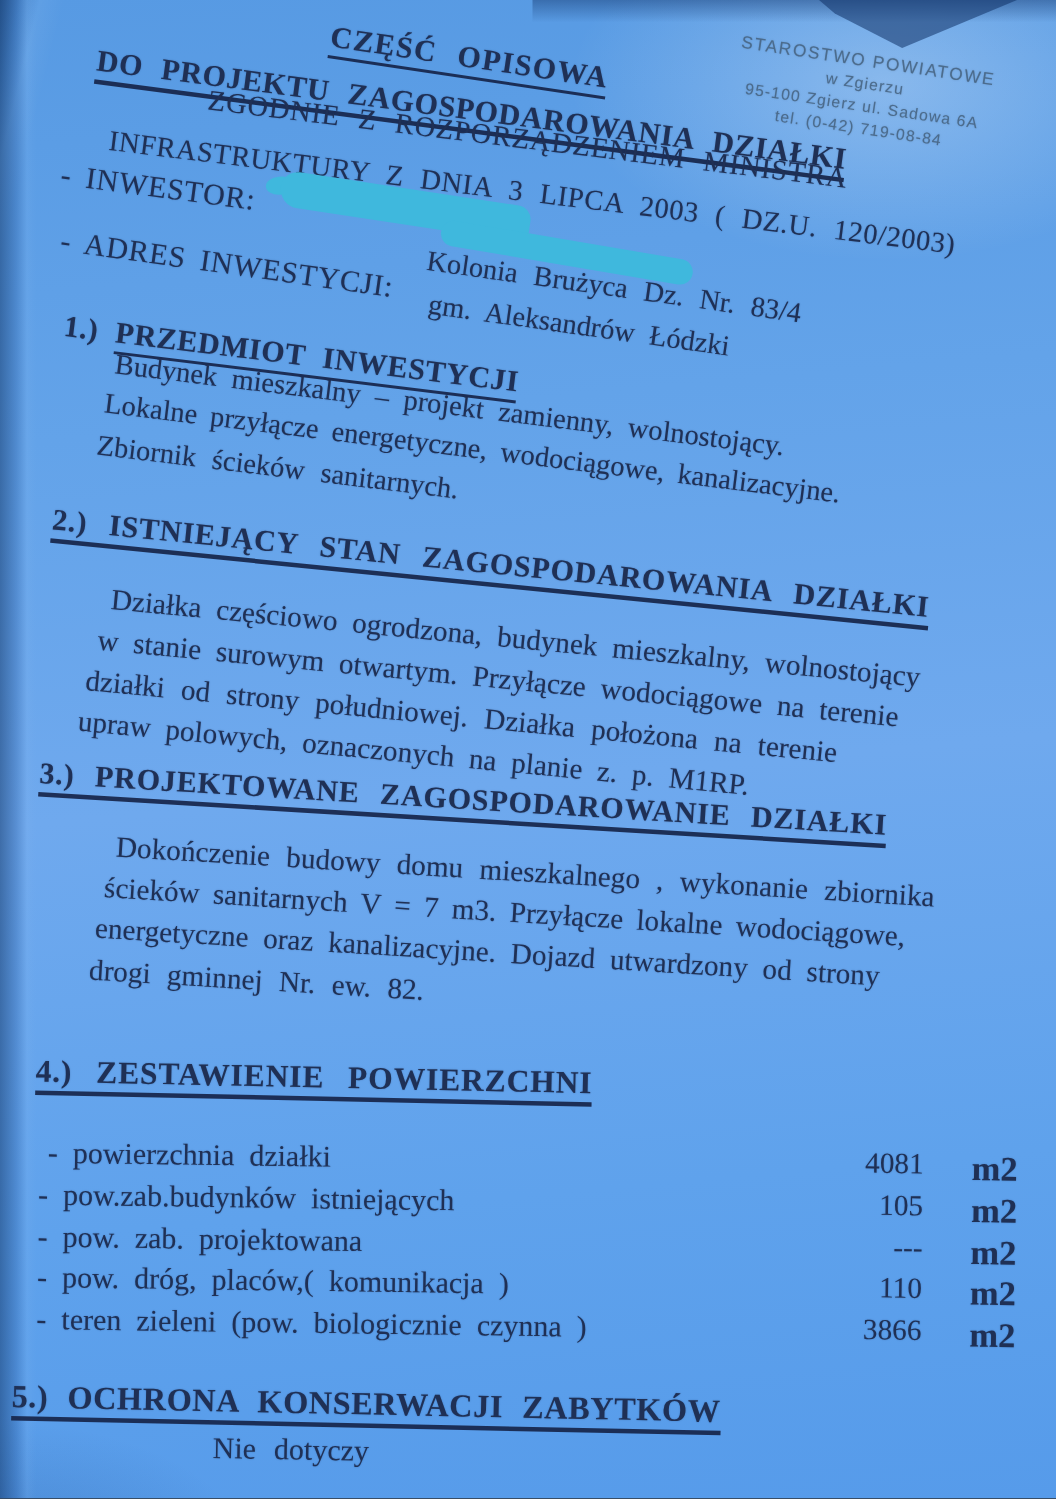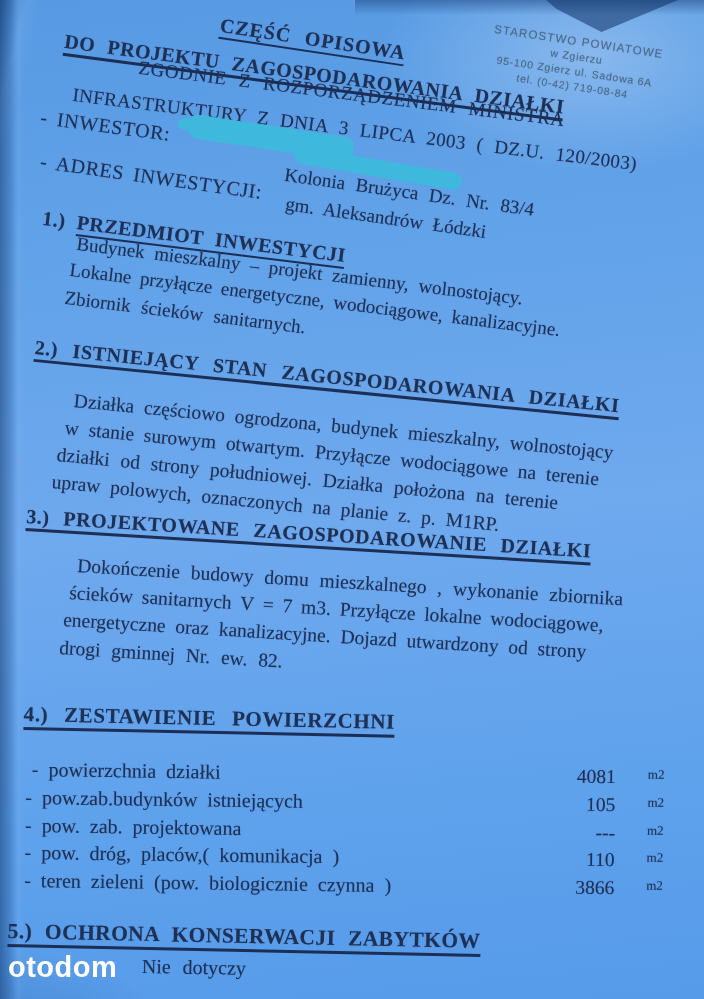--- a/index.html
+++ b/index.html
@@ -52,21 +52,21 @@
   .s2-l4{left:53px;top:471px;transform:rotate(5.5deg);font-size:19.5px;word-spacing:5px;}
   .s3-head{left:27px;top:505px;transform:rotate(3.5deg);font-size:20px;word-spacing:8px;letter-spacing:0.6px;}
   .s3-l1{left:78px;top:555px;transform:rotate(3.5deg);font-size:19.5px;word-spacing:6px;}
   .s3-l2{left:70px;top:582px;transform:rotate(3.5deg);font-size:19.5px;word-spacing:4px;}
   .s3-l3{left:64px;top:609px;transform:rotate(3.5deg);font-size:19.5px;word-spacing:5px;}
   .s3-l4{left:60px;top:637px;transform:rotate(3.5deg);font-size:19.5px;word-spacing:6px;}
   .s4-head{left:24px;top:702px;transform:rotate(1.2deg);font-size:21px;word-spacing:10px;letter-spacing:0.6px;}
   .table{left:26px;top:758px;width:652px;height:145px;transform:rotate(0.8deg);}
   .trow{position:absolute;left:0;width:100%;height:27px;font-size:20px;word-spacing:5px;color:#1F3055;}
   .trow .tval{position:absolute;left:505px;width:85px;text-align:right;font-size:19.5px;}
-  .trow .tunit{position:absolute;left:622px;width:48px;font-size:13px;}
+  .trow .tunit{position:absolute;left:622px;width:48px;font-size:23px;font-weight:bold;}
   .r0{top:0;padding-left:6px;} .r1{top:28px;} .r2{top:56px;} .r3{top:83px;} .r4{top:111px;}
   .s5-head{left:8px;top:919px;transform:rotate(1.2deg);font-size:21.5px;word-spacing:7px;letter-spacing:0.4px;}
   .s5-body{left:142px;top:955px;transform:rotate(1deg);font-size:20px;word-spacing:7px;}
   .watermark{left:8px;top:951px;transform:none;
     font-family:"Liberation Sans","DejaVu Sans",sans-serif;font-weight:bold;
     font-size:29px;letter-spacing:0.5px;color:#FFFFFF;text-shadow:none;}
 </style>
 </head>
 <body>
 
@@ -141,14 +141,13 @@
     <div class="trow r4">
       <span class="tlabel">- teren zieleni (pow. biologicznie czynna )</span>
       <span class="tval">3866</span>
       <span class="tunit">m2</span>
     </div>
   </div>
 
   <div class="block s5-head b"><span class="u3">5.) OCHRONA KONSERWACJI ZABYTKÓW</span></div>
   <div class="block s5-body">Nie dotyczy</div>
 
-  <div class="block watermark">otodom</div>
 </div>
 
 </body></html>

